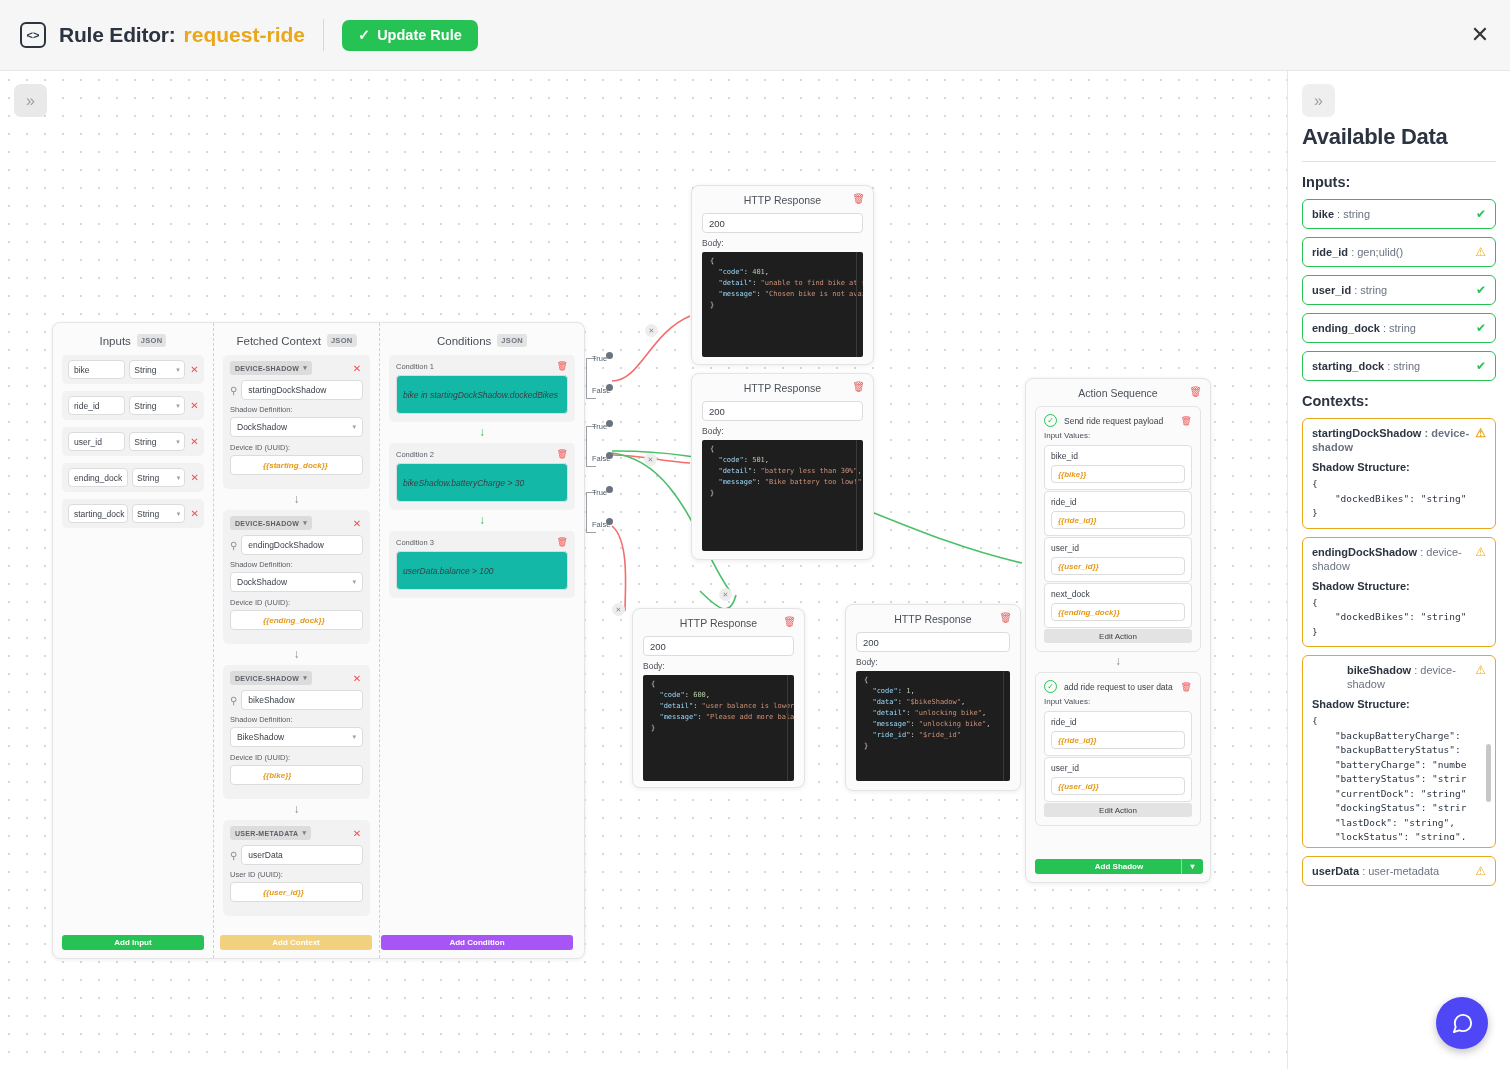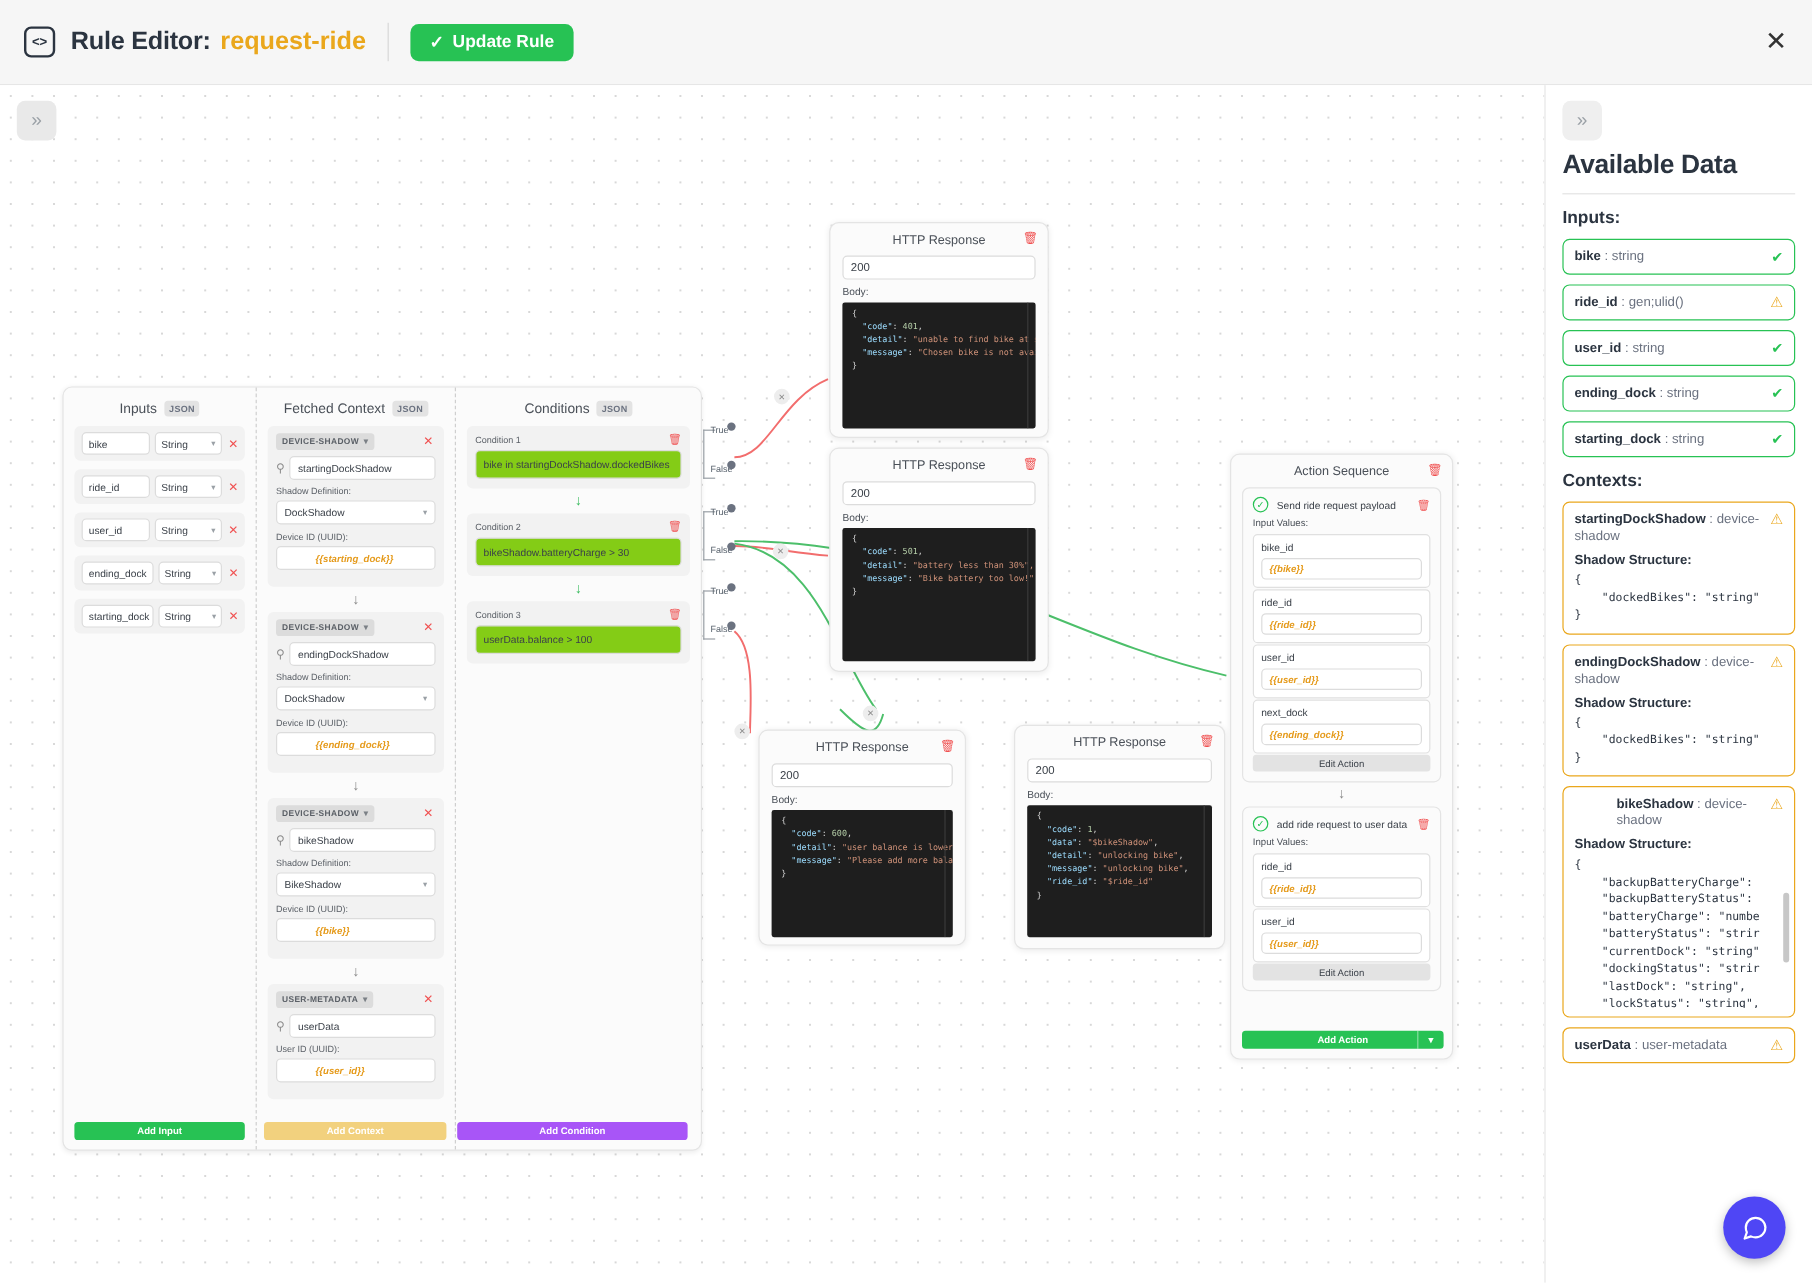--- a/index.html
+++ b/index.html
@@ -124,23 +124,23 @@
   .down-arrow.green { color:#3fbd63; }
 
   
   .cond-block {
     background:#f2f2f2; border-radius:5px; padding:6px 7px 8px 7px; margin-bottom:3px;
   }
   .cond-top { display:flex; align-items:center; justify-content:space-between; margin-bottom:4px; }
   .cond-label { font-size:7.5px; color:#5b6067; }
   .trash { color:#f05050; font-size:9px; cursor:pointer; }
   .cond-input {
-    background:#84cc16; border:1px solid #dcdcdc; border-radius:4px;
-    height:24px; font-size:8.5px; color:#3b4149;
-    display:flex; align-items:center; padding:0 6px;
+    background:#14b8a6; border:1px solid #dcdcdc; border-radius:4px;
+    height:39px; font-size:8.5px; color:#3b4149;
+    display:flex; align-items:center; padding:0 6px;font-style:italic;
   }
 
   
   .foot-btn {
     position:absolute; bottom:8px; height:15px; border-radius:3px;
     color:#fff; font-size:8px; font-weight:bold;
     display:flex; align-items:center; justify-content:center; cursor:pointer;margin-top:45px;
   }
   #add-input-btn { left:9px; width:142px; background:#27c254; }
   #add-context-btn { left:167px; width:152px; background:#f2d17e; }
@@ -599,21 +599,21 @@
         <div class="iv-val">{{ride_id}}</div>
       </div>
       <div class="iv-box">
         <div class="iv-label">user_id</div>
         <div class="iv-val">{{user_id}}</div>
       </div>
       <div class="edit-action">Edit Action</div>
     </div>
 
     <div id="add-action">
-      <span>Add Action</span>
+      <span>Add Shadow</span>
       <span class="caret">▾</span>
     </div>
   </div>
 
 </div>
 
 <div id="sidebar">
   <div id="sidebar-collapse">»</div>
   <div id="sb-title">Available Data</div>
   <div id="sb-rule"></div>
@@ -637,21 +637,21 @@
     <div class="ico-ok">✔</div>
   </div>
   <div class="sb-card">
     <div class="sb-card-text"><b>starting_dock</b> : <span>string</span></div>
     <div class="ico-ok">✔</div>
   </div>
 
   <div class="sb-section" style="margin-top:12px;">Contexts:</div>
 
   <div class="sb-card warn sb-card-col">
-    <div style="display:flex;justify-content:flex-end;gap:5px;">
+    <div style="display:flex;justify-content:flex-end;gap:5px;font-weight:bold;">
       <div class="sb-card-text"><b>startingDockShadow</b> : <span>device-shadow</span></div>
       <div class="ico-warn">⚠</div>
     </div>
     <div class="sb-struct-label">Shadow Structure:</div>
     <div class="sb-code">{
     "dockedBikes": "string"
 }</div>
   </div>
 
   <div class="sb-card warn sb-card-col">

